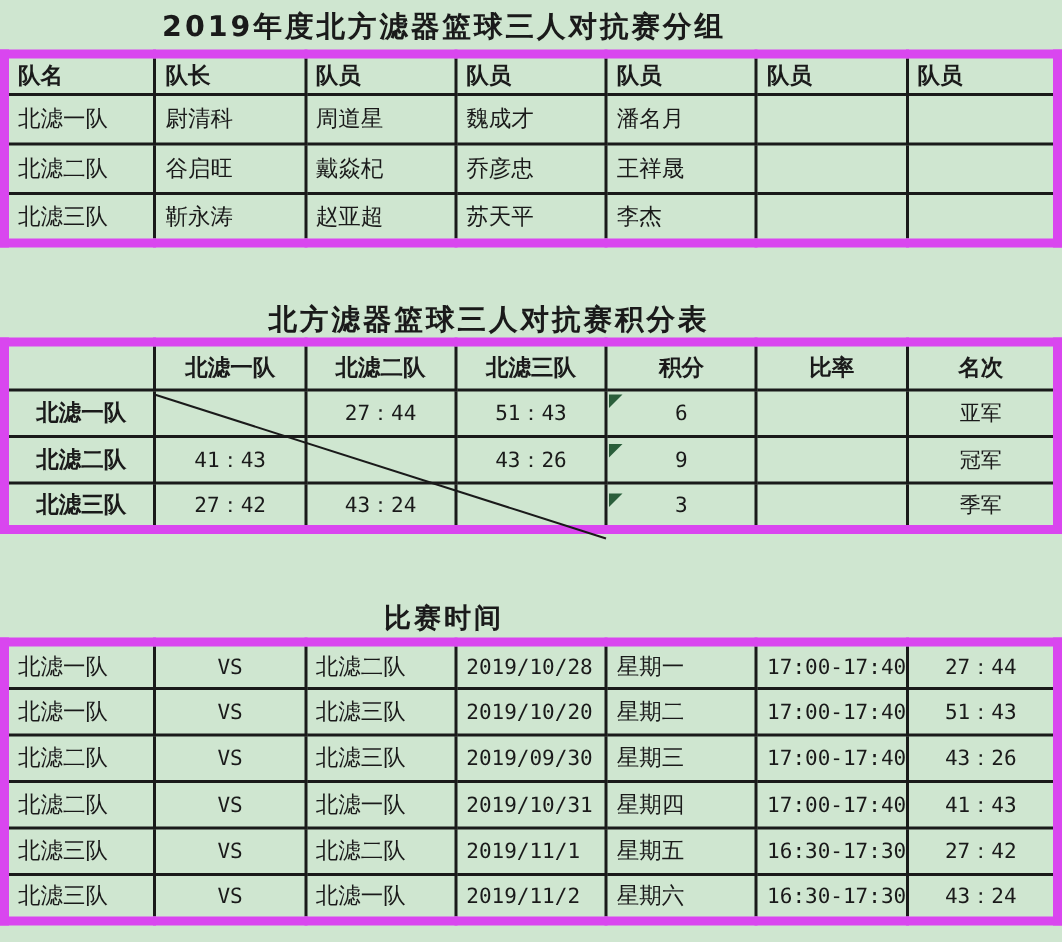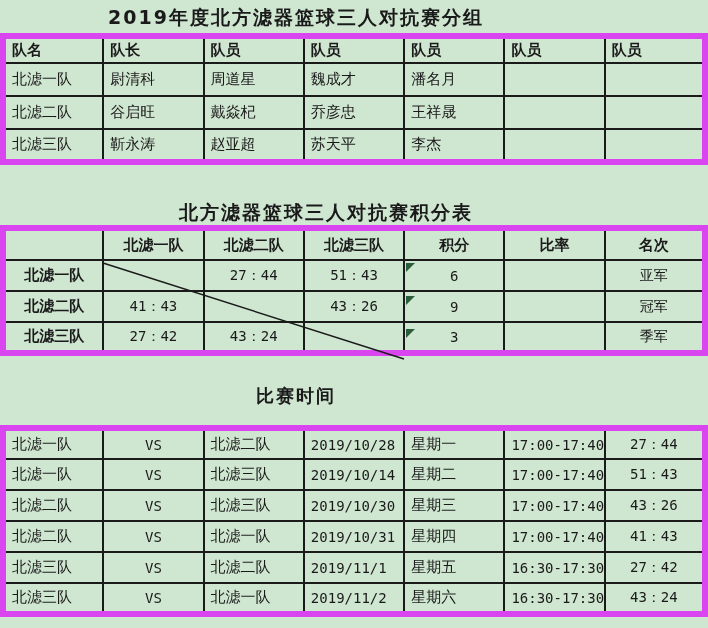--- a/index.html
+++ b/index.html
@@ -9,21 +9,21 @@
     font-family:"DejaVu Sans", sans-serif;
     color:#1a1a1a;
   }
   .sheet-title {
     position:absolute; left:0; width:592px;
     text-align:center; font-weight:bold; letter-spacing:2px;
     margin:0;
   }
   .t1 { top:5px;  font-size:19px; }
   .t2 { top:200px; font-size:19px;margin-left:30px; }
-  .t3 { top:384px; font-size:18px; }
+  .t3 { top:400px; font-size:18px; }
 
   table.xl {
     position:absolute; left:0; width:708px;
     border-collapse:collapse; table-layout:fixed;
     border:6px solid #d946ef;
   }
   table.xl th, table.xl td {
     border:2px solid #1a1a1a;
     padding:0 0 0 6px;
     font-size:14px; font-weight:normal;
@@ -171,30 +171,30 @@
           <td>北滤二队</td>
           <td>2019/10/28</td>
           <td>星期一</td>
           <td>17:00-17:40</td>
           <td>27：44</td>
         </tr>
         <tr>
           <td>北滤一队</td>
           <td>VS</td>
           <td>北滤三队</td>
-          <td>2019/10/14</td>
+          <td>2019/10/20</td>
           <td>星期二</td>
           <td>17:00-17:40</td>
           <td>51：43</td>
         </tr>
         <tr>
           <td>北滤二队</td>
           <td>VS</td>
           <td>北滤三队</td>
-          <td>2019/10/30</td>
+          <td>2019/09/30</td>
           <td>星期三</td>
           <td>17:00-17:40</td>
           <td>43：26</td>
         </tr>
         <tr>
           <td>北滤二队</td>
           <td>VS</td>
           <td>北滤一队</td>
           <td>2019/10/31</td>
           <td>星期四</td>

